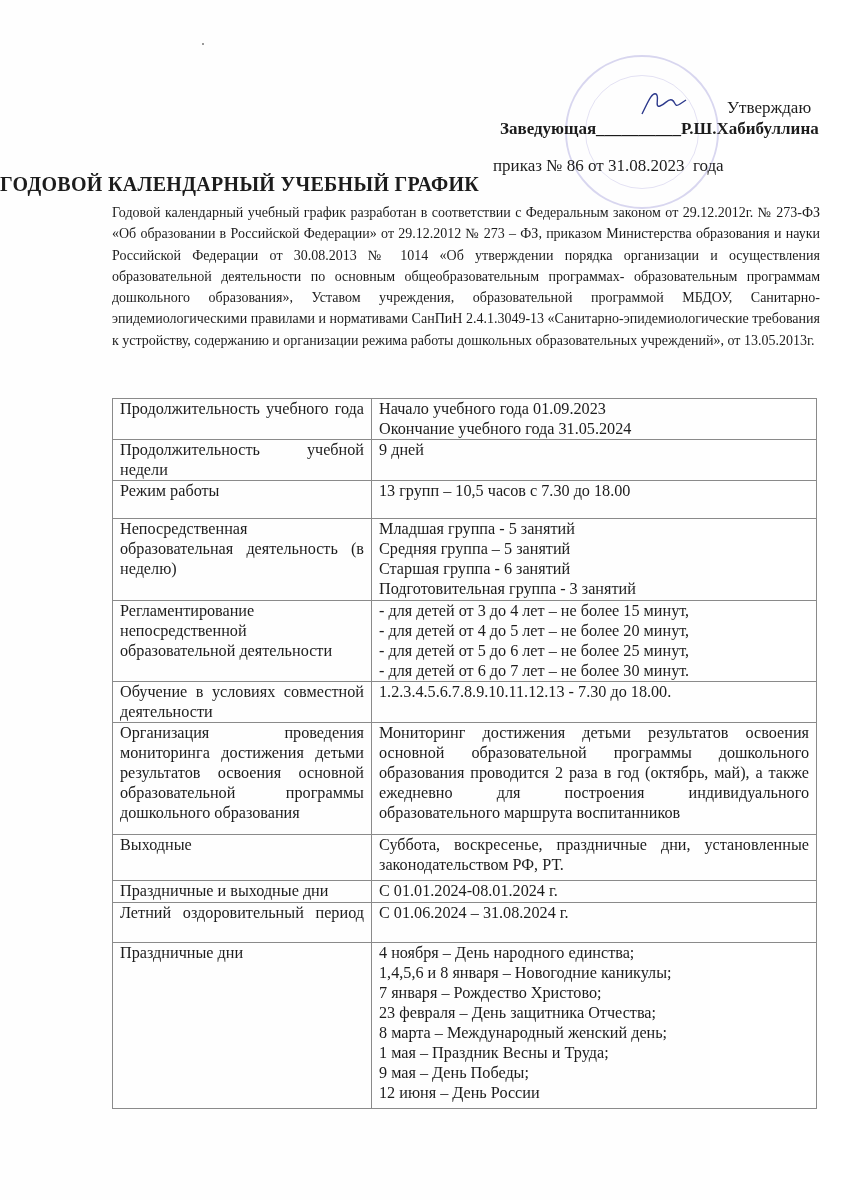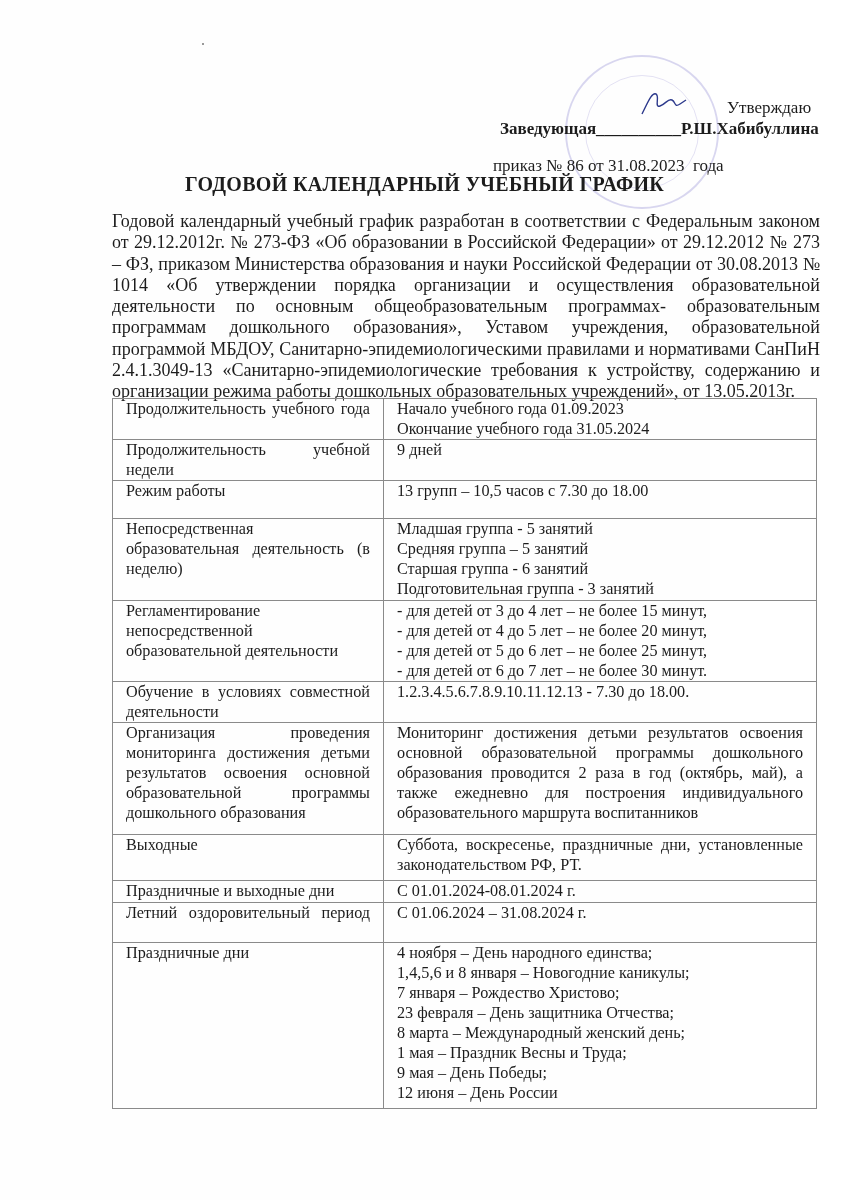--- a/index.html
+++ b/index.html
@@ -21,34 +21,34 @@
   }
   .signature {
     position: absolute; left: 638px; top: 88px; width: 50px; height: 28px;
   }
   .approval { position: absolute; font-size: 17px; line-height: 21px; white-space: pre; }
   .approve-word { left: 727px; top: 97px; }
   .head-line { left: 500px; top: 118px; font-weight: bold; }
   .order-line { left: 493px; top: 155px; }
 
   .title {
-    position: absolute; left: 0; width: 849px; top: 173px; text-align: center;
+    position: absolute; left: 0; width: 849px; top: 173px; text-align: left;
     font-weight: bold; font-size: 20px; letter-spacing: 0.3px;
   }
   .intro {
-    position: absolute; left: 112px; top: 211px; width: 708px;
-    font-size: 18px; line-height: 21.3px; text-align: justify;
+    position: absolute; left: 112px; top: 202px; width: 708px;
+    font-size: 14px; line-height: 21.3px; text-align: justify;
   }
 
   table.schedule {
     position: absolute; left: 112px; top: 398px; width: 705px;
     border-collapse: collapse; font-size: 16.2px; line-height: 20px;
   }
   table.schedule td {
-    border: 1px solid #8a8a8a; vertical-align: top; padding: 0 13px;
+    border: 1px solid #8a8a8a; vertical-align: top; padding: 0 7px;
   }
   td.label { width: 244px; text-align: justify; text-align-last: left; }
   td.label.just { text-align-last: justify; }
   td.value { padding-left: 4px; }
   .value-line { display: block; }
   .value.justified { text-align: justify; }
 </style>
 </head>
 <body>
 

